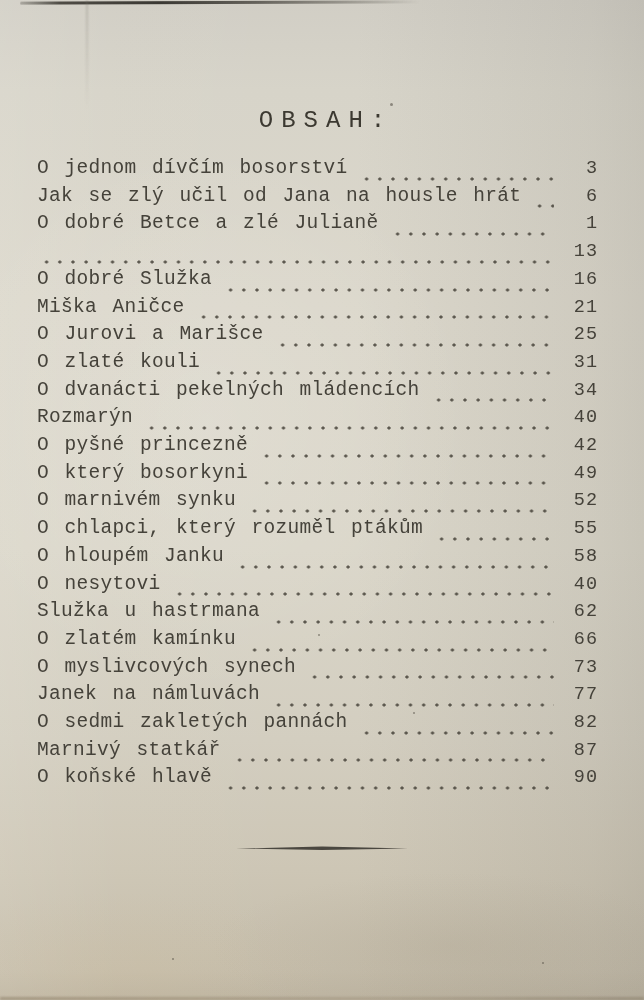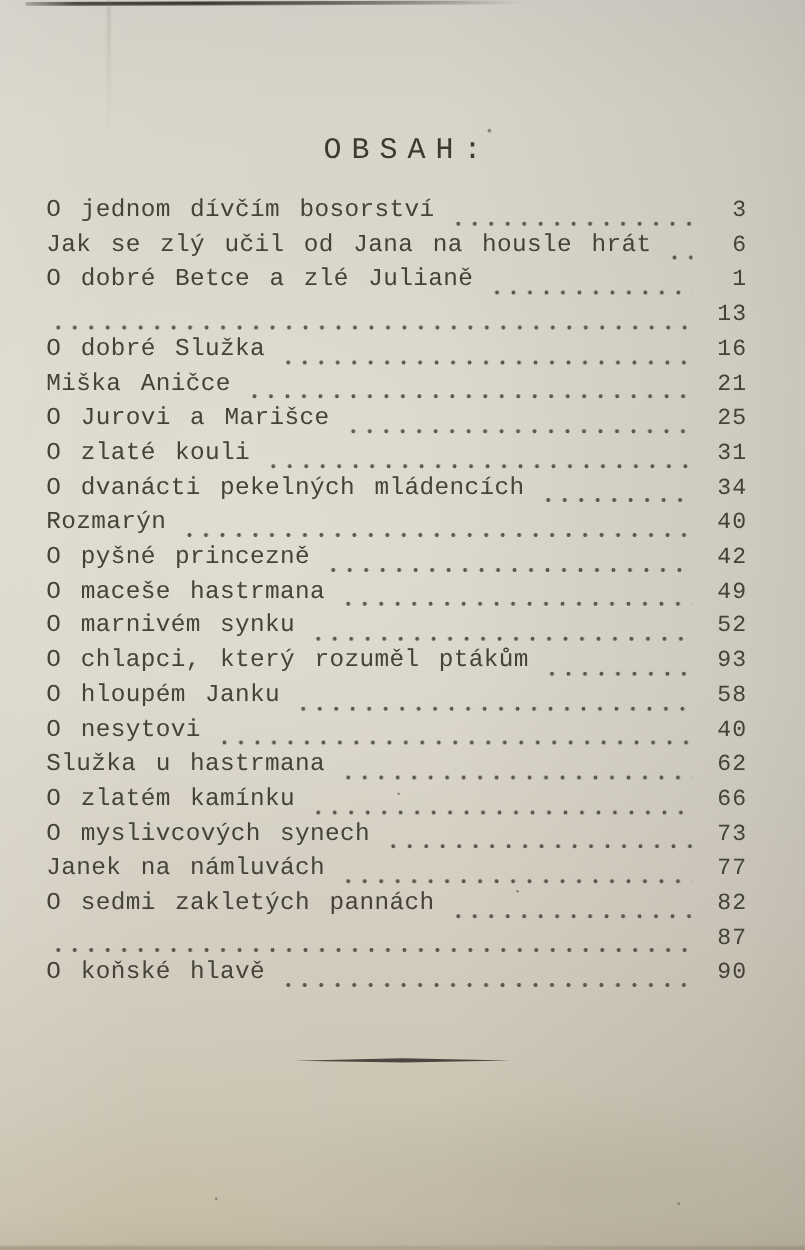--- a/index.html
+++ b/index.html
@@ -193,35 +193,35 @@
     <span class="entry-page">40</span>
   </div>
 
   <div class="toc-row">
     <span class="entry-title">O pyšné princezně</span>
     <span class="dot-leader"></span>
     <span class="entry-page">42</span>
   </div>
 
   <div class="toc-row">
-    <span class="entry-title">O maceše hastrmana</span>
+    <span class="entry-title">O který bosorkyni</span>
     <span class="dot-leader"></span>
     <span class="entry-page">49</span>
   </div>
 
   <div class="toc-row">
     <span class="entry-title">O marnivém synku</span>
     <span class="dot-leader"></span>
     <span class="entry-page">52</span>
   </div>
 
   <div class="toc-row">
     <span class="entry-title">O chlapci, který rozuměl ptákům</span>
     <span class="dot-leader"></span>
-    <span class="entry-page">93</span>
+    <span class="entry-page">55</span>
   </div>
 
   <div class="toc-row">
     <span class="entry-title">O hloupém Janku</span>
     <span class="dot-leader"></span>
     <span class="entry-page">58</span>
   </div>
 
   <div class="toc-row">
     <span class="entry-title">O nesytovi</span>
@@ -253,20 +253,21 @@
     <span class="entry-page">77</span>
   </div>
 
   <div class="toc-row">
     <span class="entry-title">O sedmi zakletých pannách</span>
     <span class="dot-leader"></span>
     <span class="entry-page">82</span>
   </div>
 
   <div class="toc-row">
+    <span class="entry-title">Marnivý statkář</span>
     <span class="dot-leader"></span>
     <span class="entry-page">87</span>
   </div>
 
   <div class="toc-row">
     <span class="entry-title">O koňské hlavě</span>
     <span class="dot-leader"></span>
     <span class="entry-page">90</span>
   </div>
 </div>

